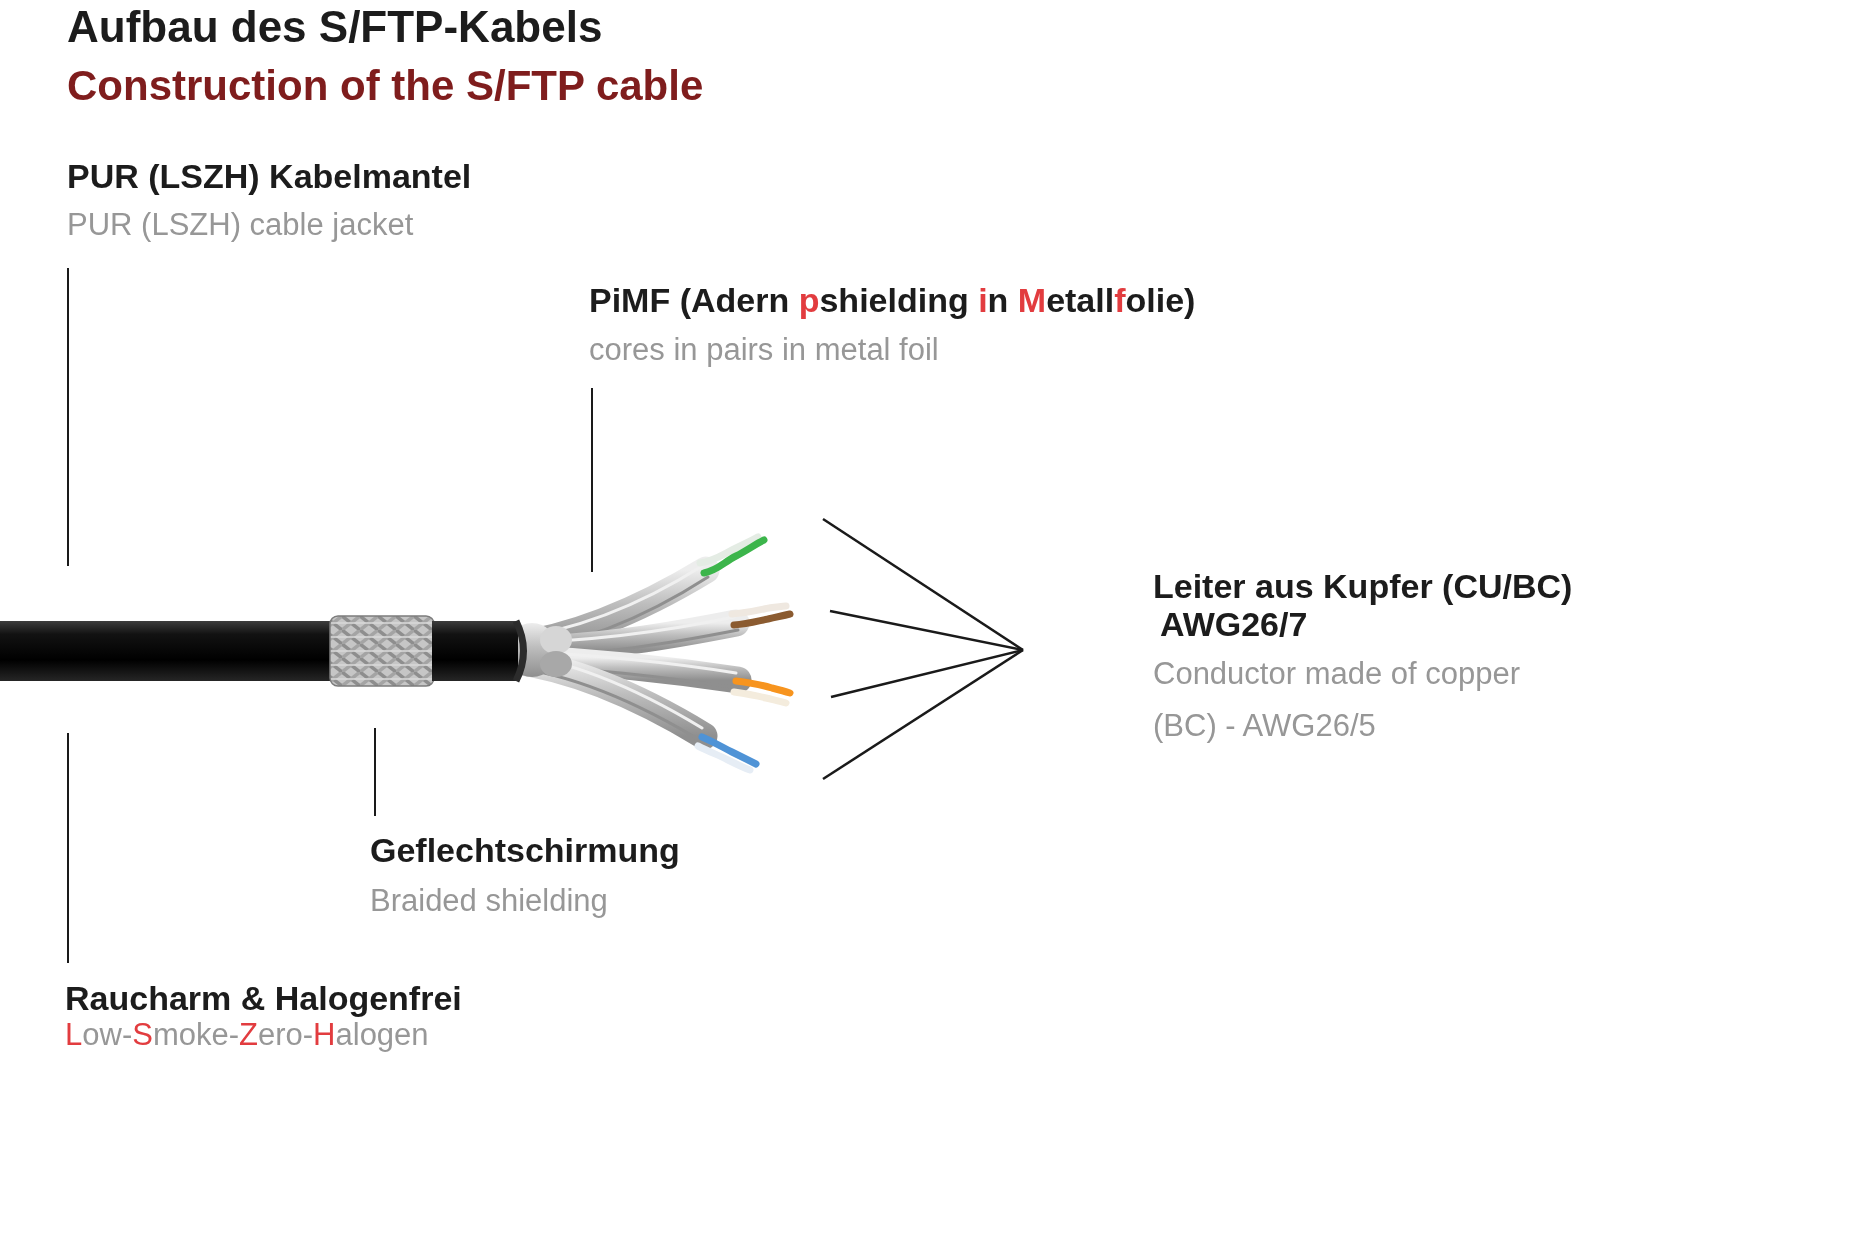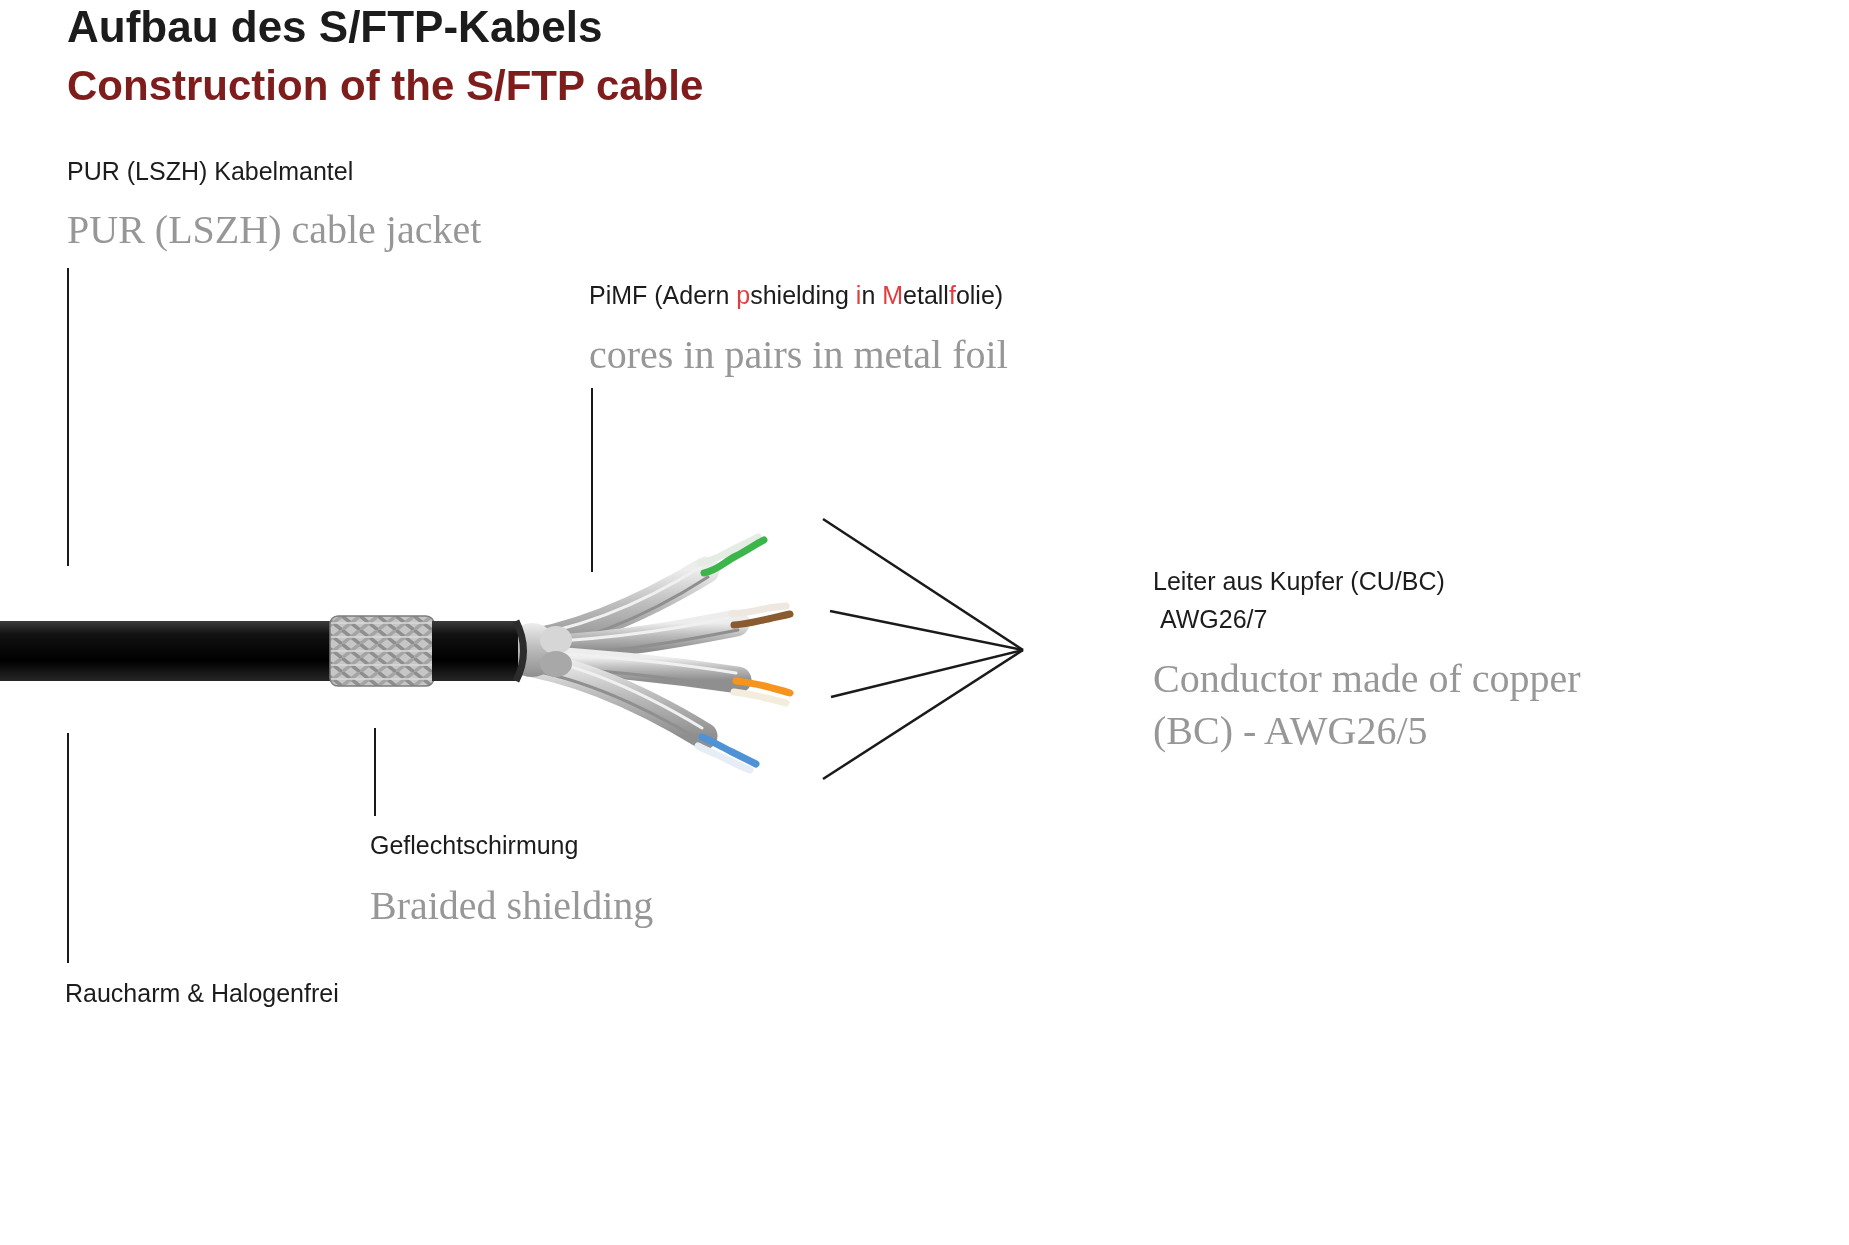--- a/index.html
+++ b/index.html
@@ -7,22 +7,22 @@
   .canvas {
     position: relative;
     width: 1679px;
     height: 1245px;
     background: #ffffff;
     overflow: hidden;
     font-family: "Liberation Sans", sans-serif;
   }
   .art { position: absolute; left: 0; top: 0; }
   .txt { position: absolute; white-space: nowrap; line-height: 1.15; }
-  .t-de { color: #1c1c1c; font-size: 25px; }
-  .t-en { color: #979797; font-size: 40px; font-family: Liberation Serif, serif; }
+  .t-de { color: #1c1c1c; font-size: 34px; font-weight: bold; }
+  .t-en { color: #979797; font-size: 31px; }
   .title    { left: 67px; top: 2px;  font-size: 44px; font-weight: bold; color: #1c1c1c; }
   .subtitle { left: 67px; top: 62px; font-size: 42px; font-weight: bold; color: #7f1d1d; }
 </style>
 </head>
 <body>
 
 <div class="canvas">
 
   <svg class="art" width="1849" height="1245" viewBox="0 0 1849 1245">
     <defs>
@@ -121,14 +121,15 @@
 
   <div class="txt t-de" style="left:1153px; top:567px">Leiter aus Kupfer (CU/BC)</div>
   <div class="txt t-de" style="left:1160px; top:605px">AWG26/7</div>
   <div class="txt t-en" style="left:1153px; top:656px">Conductor made of copper</div>
   <div class="txt t-en" style="left:1153px; top:708px">(BC) - AWG26/5</div>
 
   <div class="txt t-de" style="left:370px; top:831px">Geflechtschirmung</div>
   <div class="txt t-en" style="left:370px; top:883px">Braided shielding</div>
 
   <div class="txt t-de" style="left:65px; top:979px">Raucharm &amp; Halogenfrei</div>
+  <div class="txt t-en" style="left:65px; top:1017px"><span style="color: rgb(226, 60, 63);">L</span><span>ow-</span><span style="color: rgb(226, 60, 63);">S</span><span>moke-</span><span style="color: rgb(226, 60, 63);">Z</span><span>ero-</span><span style="color: rgb(226, 60, 63);">H</span><span>alogen</span></div>
 
 </div>
 
 </body></html>

